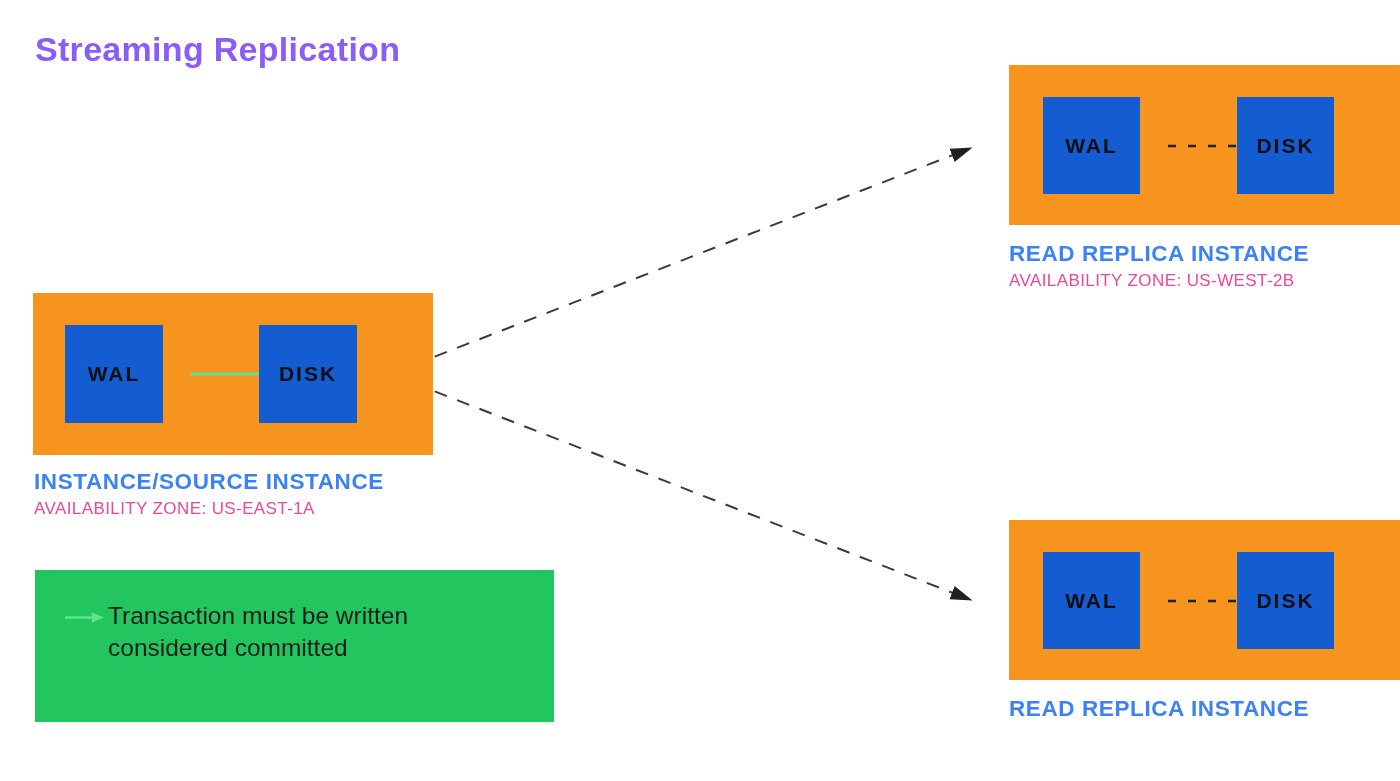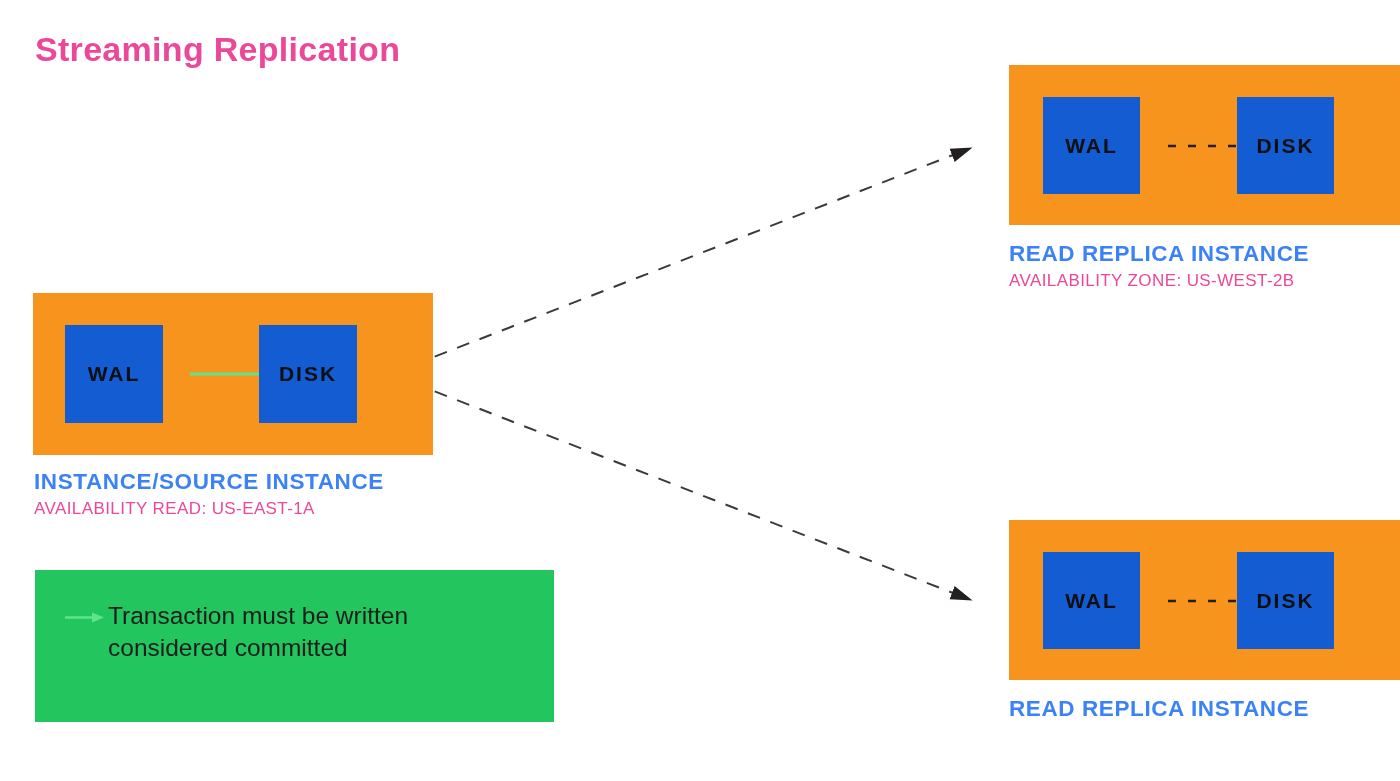--- a/index.html
+++ b/index.html
@@ -2,21 +2,21 @@
 <html><head>
 <meta charset="utf-8">
 <style>
   html,body{margin:0;padding:0;background:#ffffff;}
   .canvas{
     position:relative;width:1400px;height:781px;background:#ffffff;
     font-family:"Liberation Sans",sans-serif;overflow:hidden;
   }
   .diagram-title{
     position:absolute;left:35px;top:30px;
-    font-size:34px;font-weight:bold;color:#ec4899;letter-spacing:.3px;
+    font-size:34px;font-weight:bold;color:#8b5cf6;letter-spacing:.3px;
   }
   .overlay{position:absolute;left:0;top:0;width:1400px;height:781px;pointer-events:none;}
   .card{position:absolute;background:#F7941E;padding-left:42px;}
   .card-svg{position:absolute;left:0;top:0;width:100%;height:100%;}
   .node{
     position:absolute;background:#135CD1;
     display:flex;align-items:center;justify-content:center;
     color:#0F0F12;font-weight:bold;font-size:21px;letter-spacing:2px;
   }
   .inst-label{
@@ -72,21 +72,21 @@
       <line x1="136" y1="81" x2="206" y2="81" stroke="#5FE48D" stroke-width="3" marker-end="url(#head-green)"></line>
     </svg>
     <div class="node" style="left:32px;top:32px;width:98px;height:98px;">
       <span>WAL</span>
     </div>
     <div class="node" style="left:226px;top:32px;width:98px;height:98px;">
       <span>DISK</span>
     </div>
   </div>
   <div class="inst-label" style="left:34px;top:469px;">INSTANCE/SOURCE INSTANCE</div>
-  <div class="zone-label" style="left:34px;top:499px;">AVAILABILITY READ: US-EAST-1A</div>
+  <div class="zone-label" style="left:34px;top:499px;">AVAILABILITY ZONE: US-EAST-1A</div>
 
   <div class="card" style="left:1009px;top:65px;width:357px;height:160px;">
     <svg class="card-svg" viewBox="0 0 357 160" xmlns="http://www.w3.org/2000/svg">
       <line x1="138" y1="81" x2="208" y2="81" stroke="#231F20" stroke-width="2.5" stroke-dasharray="8 12" marker-end="url(#head-small)"></line>
     </svg>
     <div class="node" style="left:34px;top:32px;width:97px;height:97px;">
       <span>WAL</span>
     </div>
     <div class="node" style="left:228px;top:32px;width:97px;height:97px;">
       <span>DISK</span>

